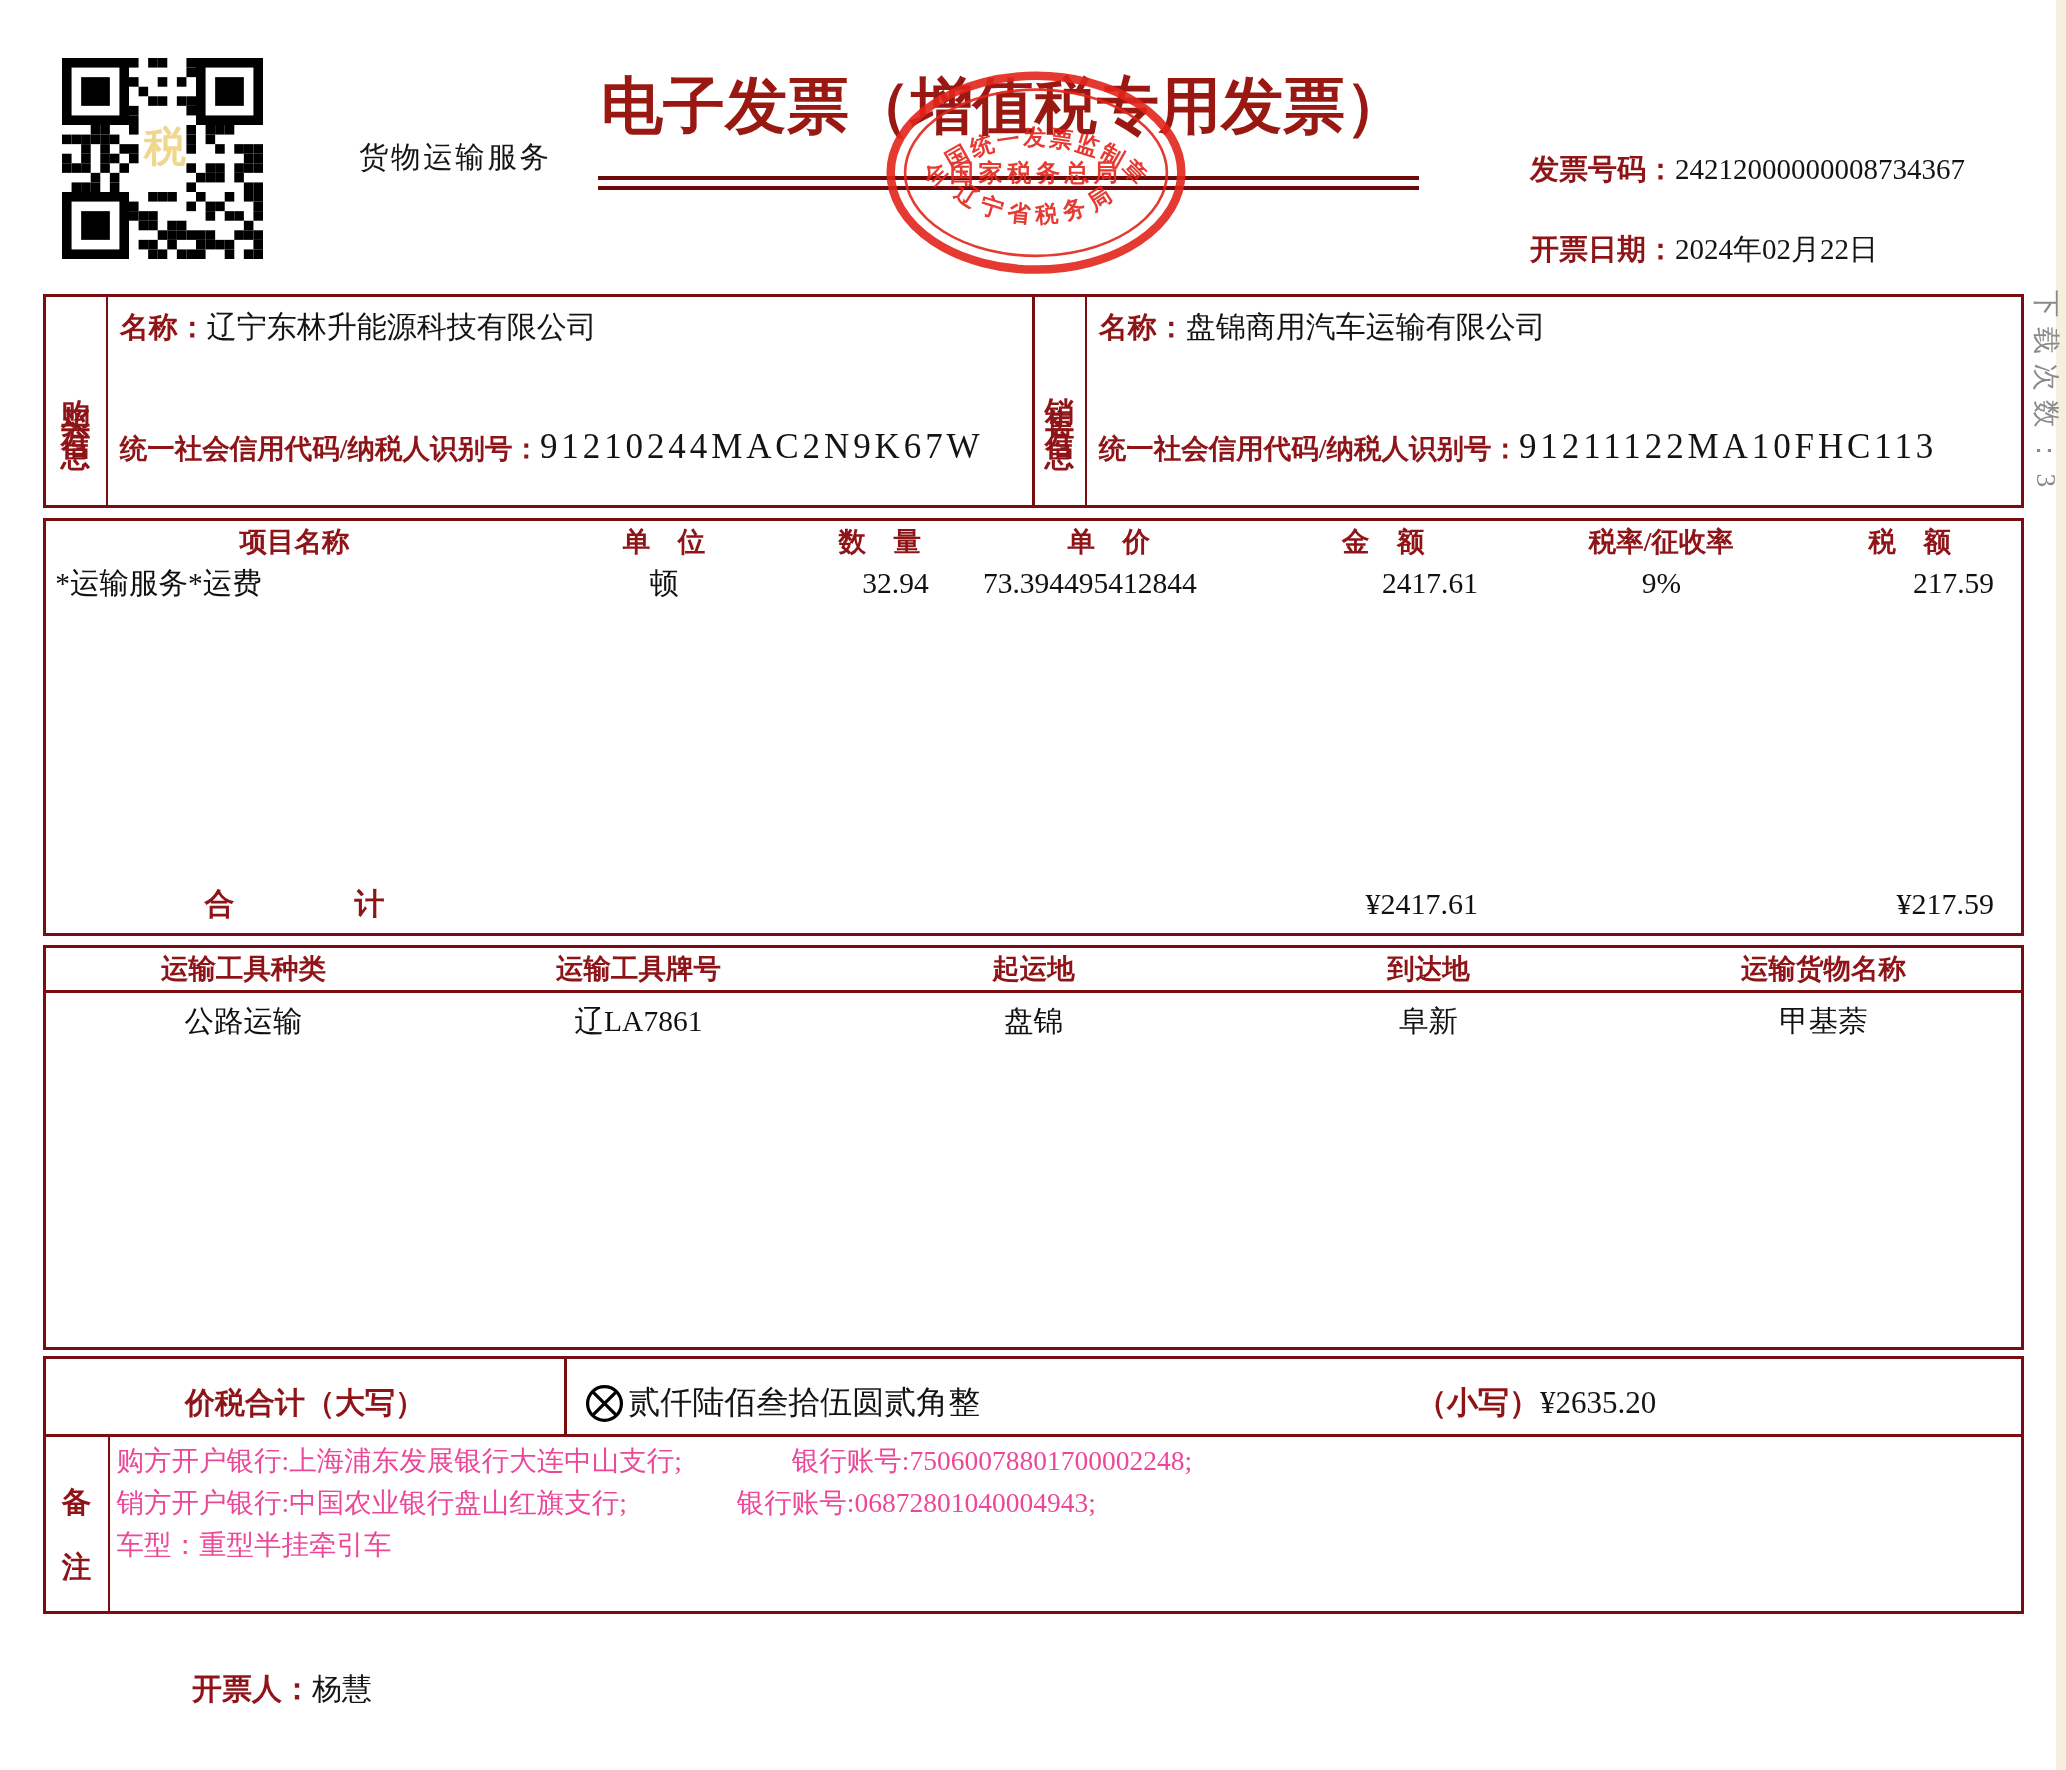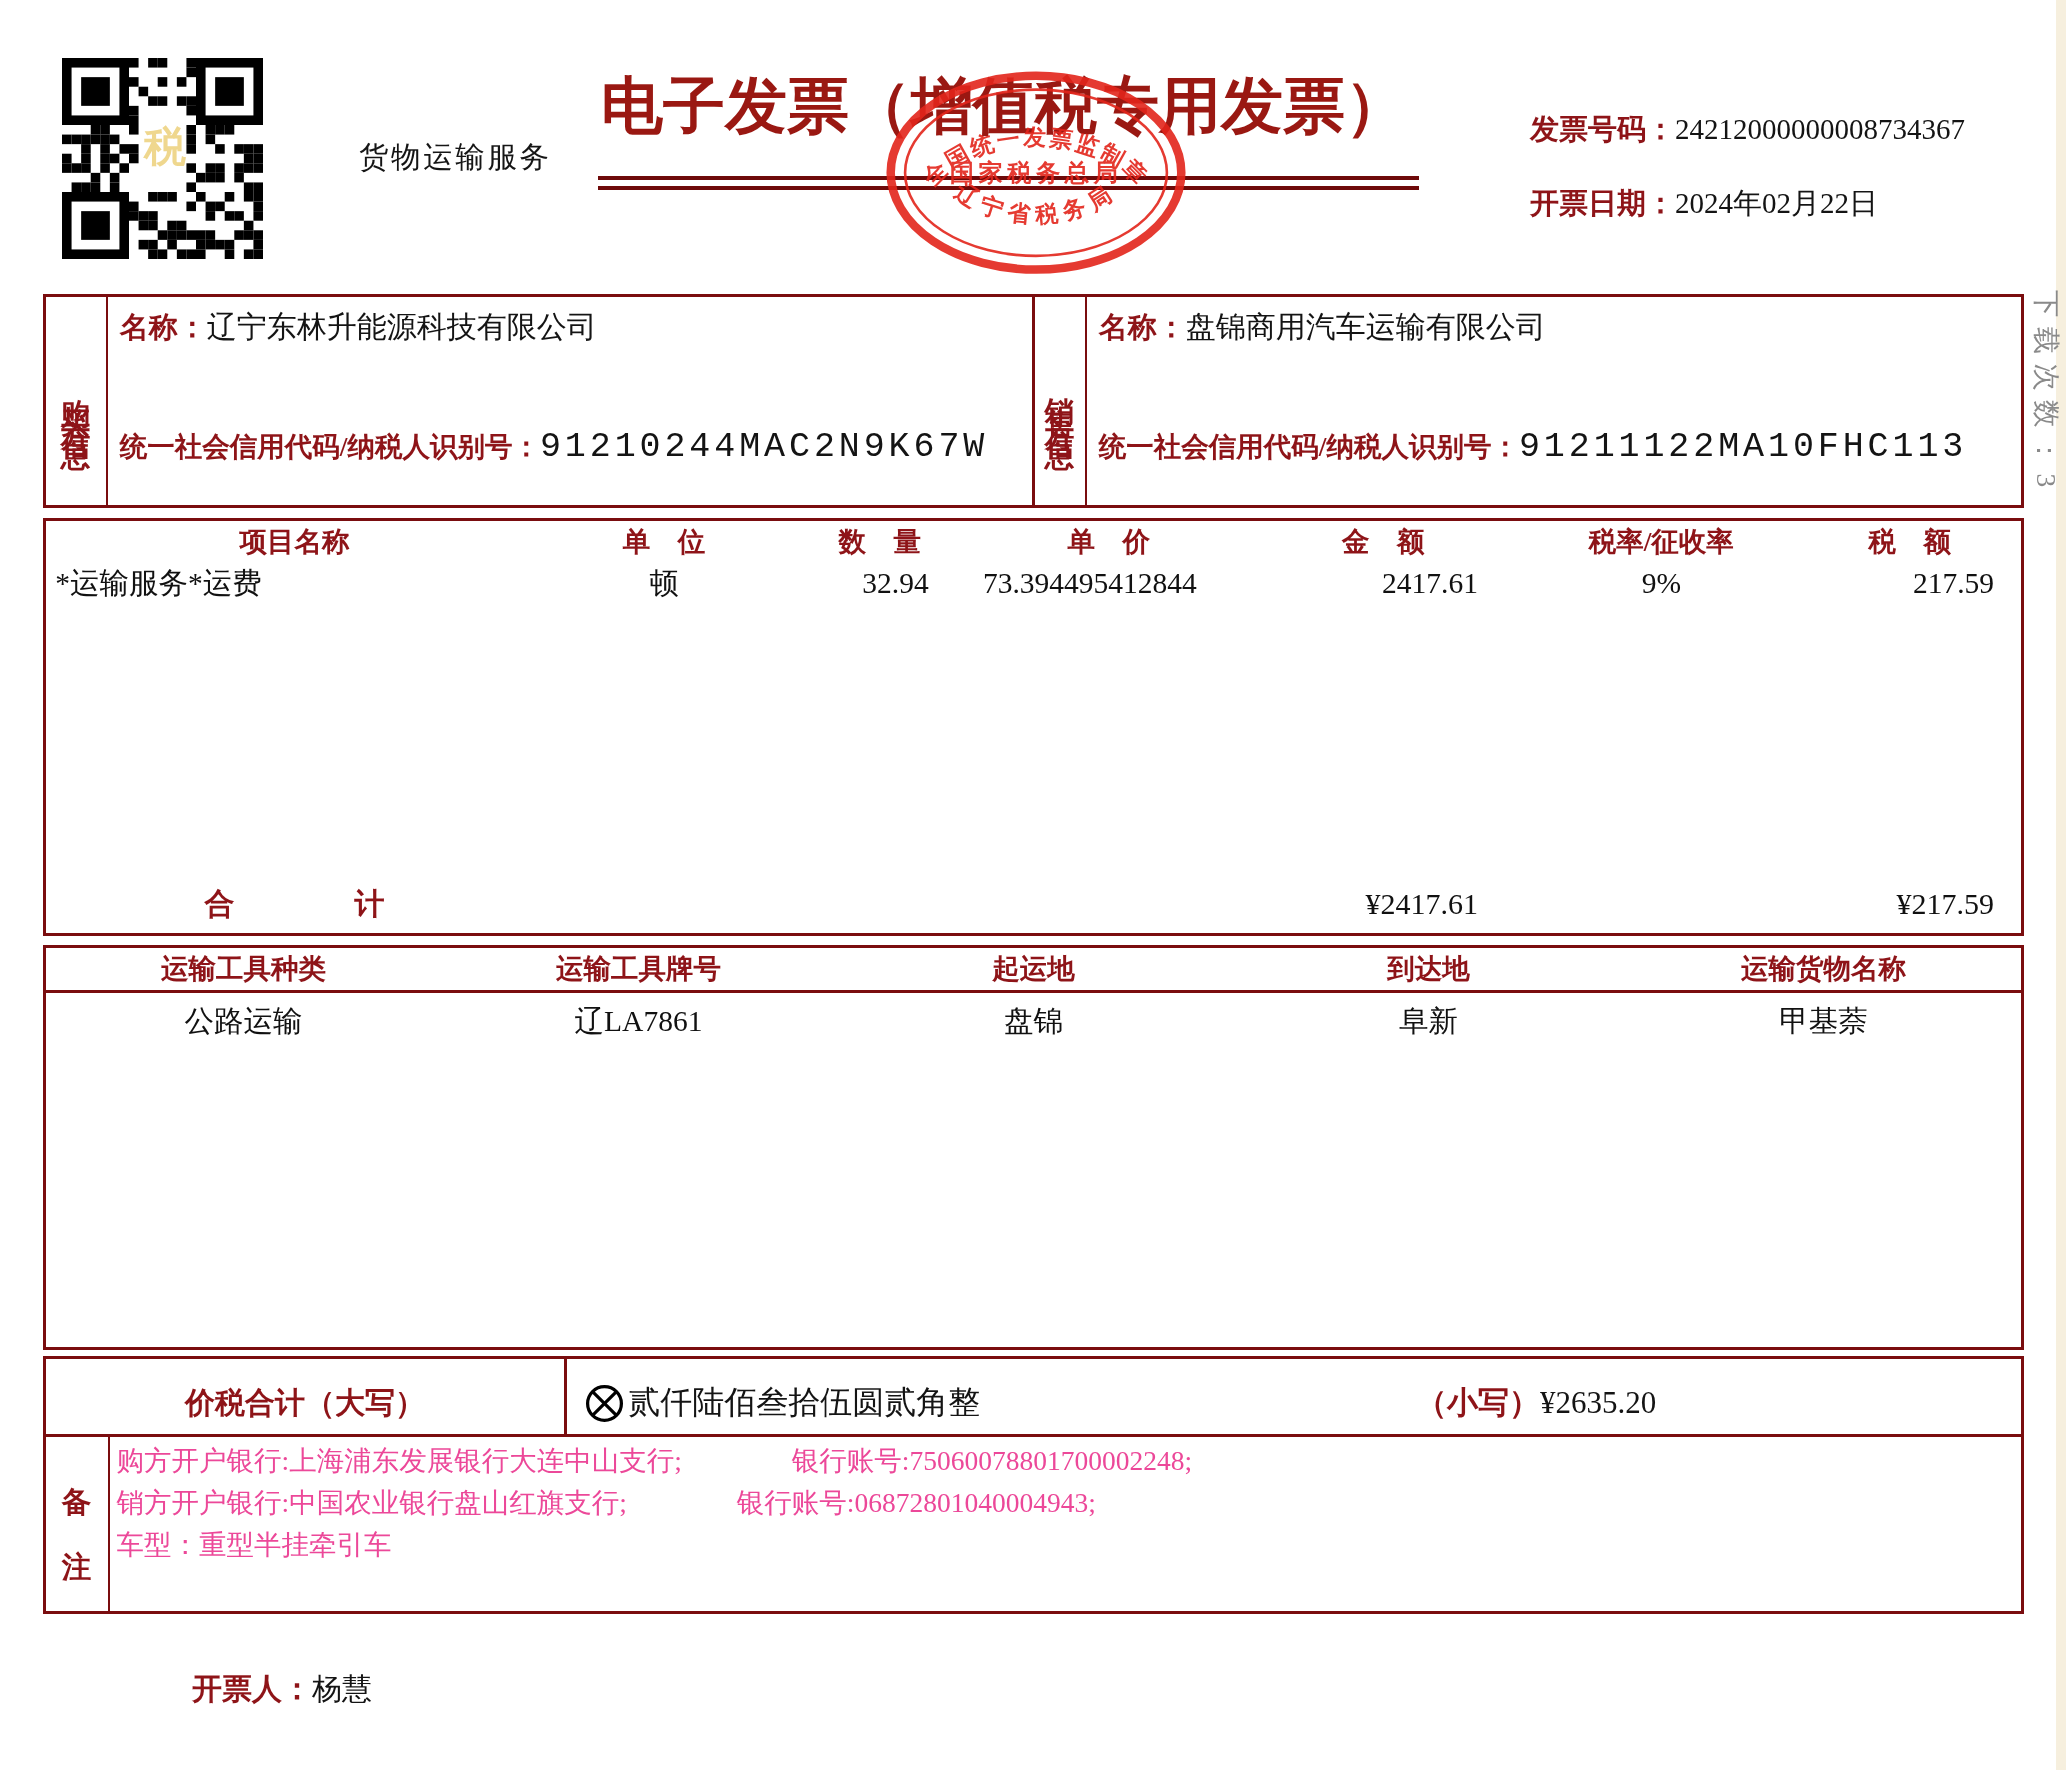--- a/index.html
+++ b/index.html
@@ -12,42 +12,42 @@
   .qr svg{width:201px;height:201px;display:block;}
   .qr-tax{position:absolute;left:77px;top:63px;width:52px;height:52px;
           font-size:42px;font-weight:bold;color:#efd78e;line-height:52px;text-align:center;}
   .service-type{position:absolute;left:331px;top:138px;font-size:29.5px;color:#151515;letter-spacing:2.6px;margin-left:28px;}
   .title{position:absolute;left:571px;top:64px;width:866px;text-align:center;
          font-size:62px;font-weight:bold;color:#9a1812;white-space:nowrap;}
   .rule{position:absolute;left:598px;width:821px;height:3.9px;background:#6e0a0a;}
   .rule.r1{top:176px;} .rule.r2{top:186px;}
   .stamp{position:absolute;left:882px;top:68px;opacity:.9;}
   .hdr-right{position:absolute;left:1530px;top:110px;font-size:29px;white-space:nowrap;}
-  .hdr-right .row{margin-bottom:34px;}
+  .hdr-right .row{margin-bottom:34px;margin-top:40px;}
   .red{color:#8e1418;font-weight:bold;}
   .blk{color:#141414;}
   .dl-count{position:absolute;left:2064px;top:290px;transform:rotate(90deg);transform-origin:0 0;
             font-size:27.5px;color:#8a8a8a;letter-spacing:9.2px;white-space:nowrap;}
 
   
   .box{position:absolute;left:43px;width:1981px;border:3.3px solid #7a0d0f;box-sizing:border-box;background:#fff;}
   .parties{top:294px;height:214px;display:flex;}
   .half{display:flex;flex:1;}
   .half.buyer{border-right:3.3px solid #7a0d0f;}
   .vlabel{writing-mode:vertical-rl;text-orientation:upright;text-align:center;
           color:#8e1418;font-weight:bold;font-size:29.5px;letter-spacing:10.5px;
           border-right:2.6px solid #7a0d0f;display:flex;align-items:center;justify-content:center;}
   .parties .vlabel{width:60px;padding:9.2px 0;}
   .half.seller .vlabel{width:50px;}
   .pcontent{flex:1;display:flex;flex-direction:column;padding:0 0 0 11.8px;}
   .pline{white-space:nowrap;}
   .pline.name{margin-top:10px;font-size:30px;}
   .pline.name .red{font-size:29px;}
   .pline.tax{margin-top:auto;margin-bottom:38px;font-size:27.5px;}
-  .taxid{font-size:35px;letter-spacing:3.9px;color:#141414;font-family:Liberation Mono, monospace;}
+  .taxid{font-size:35px;letter-spacing:3.9px;color:#141414;}
 
   .items{top:518px;height:418px;display:flex;flex-direction:column;}
   .grid7{display:grid;grid-template-columns:760fr 370fr 290fr 410fr 430fr 420fr 340fr;align-items:center;}
   .items .head{height:41px;color:#8e1418;font-weight:bold;font-size:27.5px;}
   .items .head div{text-align:center;}
   .items .irow{height:43px;font-size:29.5px;}
   .c-left{text-align:left;padding-left:9.2px;}
   .c-center{text-align:center;}
   .c-num{text-align:right;padding-right:46px;}
   .c-num-last{text-align:right;padding-right:27px;}

